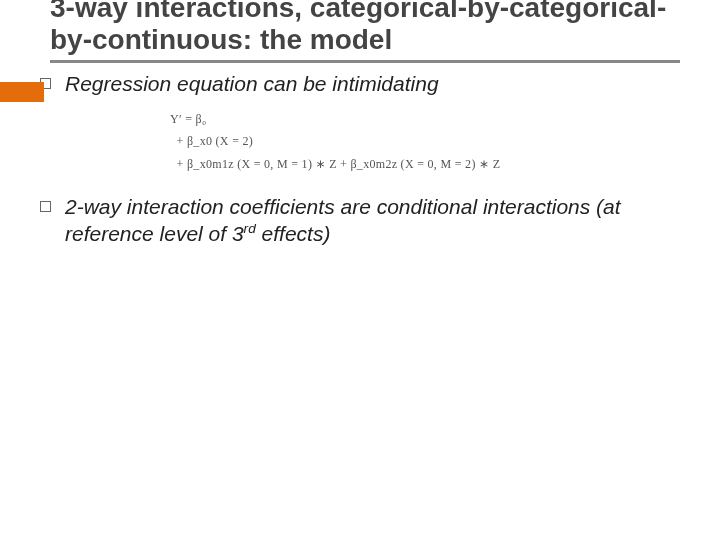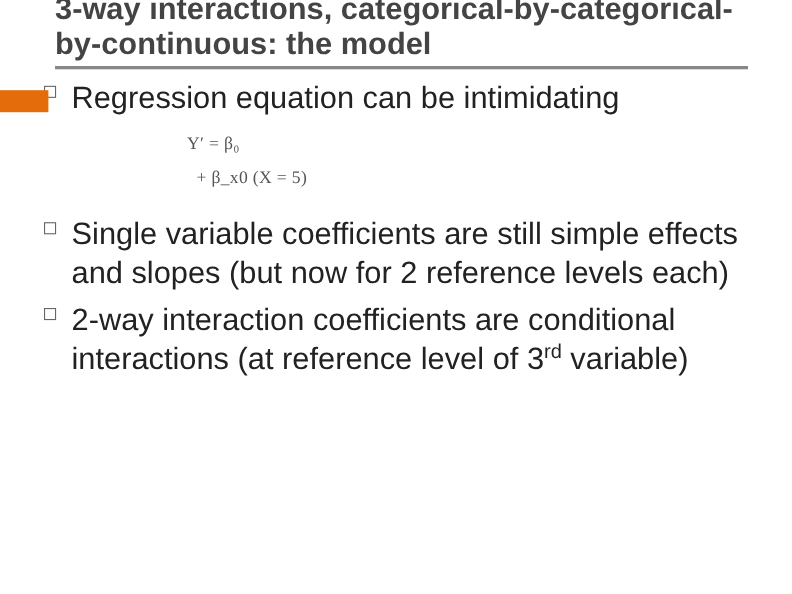--- a/index.html
+++ b/index.html
@@ -44,29 +44,30 @@
   }
   .bullet-box {
     width: 11px;
     height: 11px;
     border: 1.5px solid #666;
     margin-top: 7px;
     margin-right: 14px;
     flex-shrink: 0;
   }
   .bullet-text {
-    font-size: 28px;
+    font-size: 21px;
     color: #222;
     line-height: 1.25;
+    font-style: italic;
   }
   .eq-block {
     margin: 10px 0 18px 120px;
     font-family: "Times New Roman", serif;
     color: #555;
-    font-size: 16px;
+    font-size: 12px;
     line-height: 1.9;
     letter-spacing: 0.3px;
   }
   .eq-line { white-space: pre; }
   sup { font-size: 0.65em; }
 </style>
 </head>
 <body>
 
 <div class="orange-bar"></div>
@@ -77,29 +78,26 @@
 
   <div class="body">
 
     <div class="bullet-row">
       <div class="bullet-box"></div>
       <div class="bullet-text">Regression equation can be intimidating</div>
     </div>
 
     <div class="eq-block">
       <div class="eq-line">Y′ = β₀</div>
-      <div class="eq-line ghost">  + β_x0 (X = 5)</div>
+      <div class="eq-line ghost">  + β_x0 (X = 2)</div>
+      <div class="eq-line ghost">  + β_x0m1z (X = 0, M = 1) ∗ Z + β_x0m2z (X = 0, M = 2) ∗ Z</div>
     </div>
 
-    <div class="bullet-row">
-      <div class="bullet-box"></div>
-      <div class="bullet-text">Single variable coefficients are still simple effects and slopes (but now for 2 reference levels each)</div>
-    </div>
 
     <div class="bullet-row">
       <div class="bullet-box"></div>
       <div class="bullet-text">
-        <span>2-way interaction coefficients are conditional interactions (at reference level of 3</span><sup>rd</sup><span> variable)</span>
+        <span>2-way interaction coefficients are conditional interactions (at reference level of 3</span><sup>rd</sup><span> effects)</span>
       </div>
     </div>
 
   </div>
 </div>
 
 </body></html>

